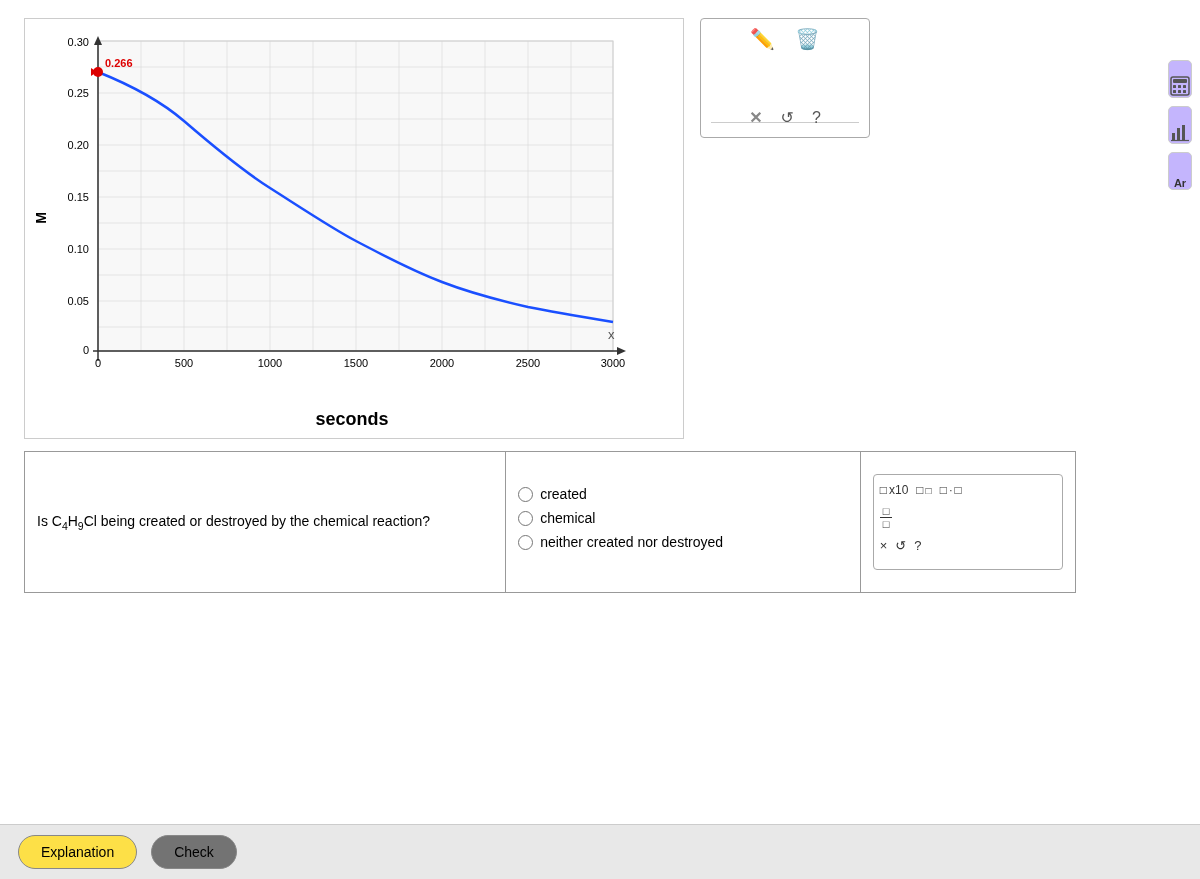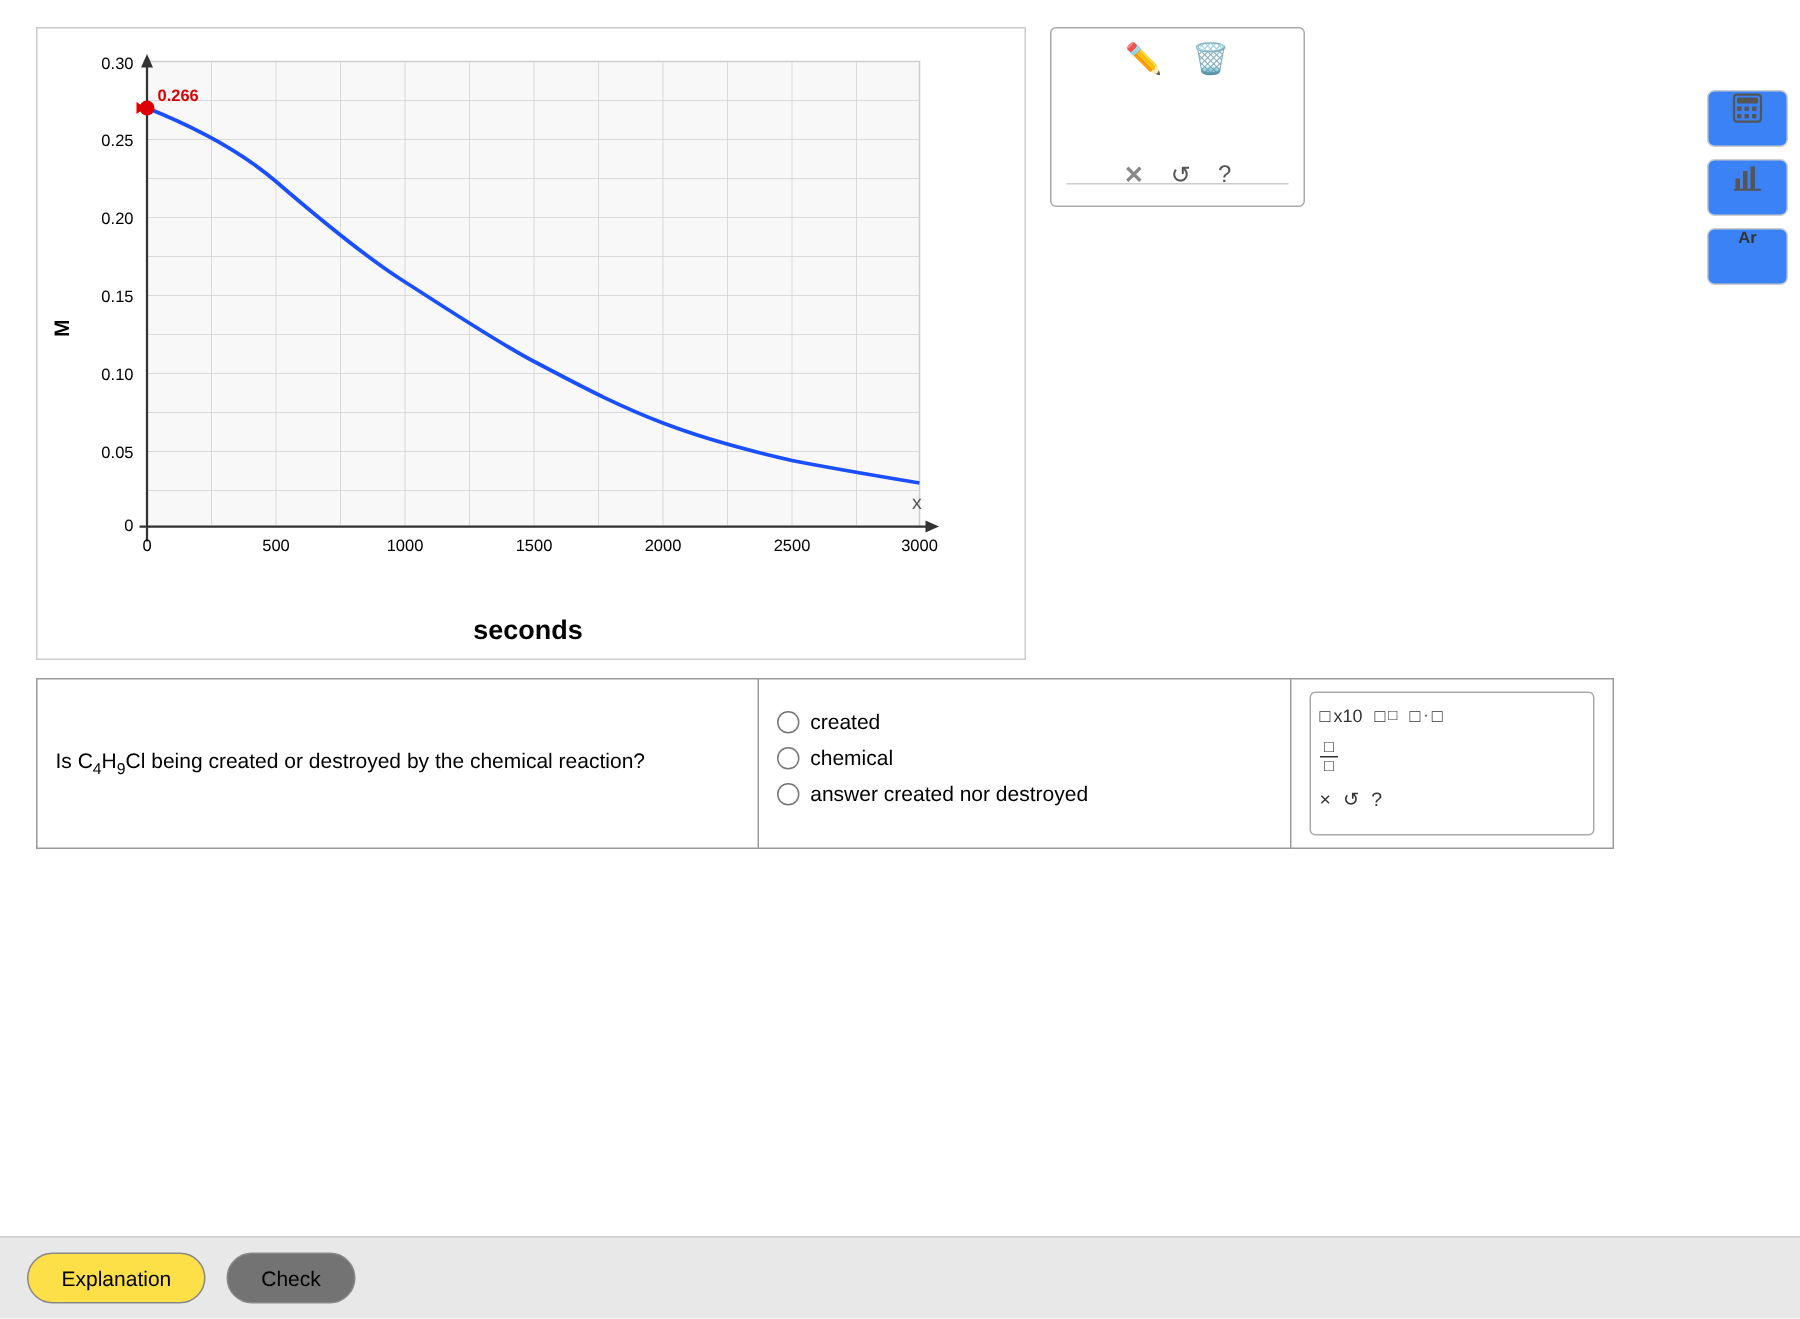--- a/index.html
+++ b/index.html
@@ -100,42 +100,42 @@
     .right-sidebar {
       position: absolute;
       right: 8px;
       top: 60px;
       display: flex;
       flex-direction: column;
       gap: 8px;
       align-items: center;
     }
     .sidebar-icon-btn {
-      width: 54px;
+      width: 24px;
       height: 38px;
       border: 1.5px solid #ccc;
-      background: #3b82f6;
+      background: #c4b5fd;
       border-radius: 5px;
       display: flex;
-      align-items: flex-start;
+      align-items: flex-end;
       justify-content: center;
       cursor: pointer;
       font-size: 14px;
     }
     
     .bottom-table {
       width: calc(100% - 50px);
       border-collapse: collapse;
       margin-bottom: 12px;
       font-family: Arial, sans-serif;
       font-size: 14px;
     }
     .bottom-table td, .bottom-table th {
       border: 1px solid #999;
-      padding: 8px 12px;
+      padding: 22px 12px;
       vertical-align: middle;
     }
     .bottom-table .question-cell {
       width: 380px;
     }
     .bottom-table .answer-cell {
       width: 280px;
     }
     .bottom-table .tools-cell {
       width: 170px;
@@ -342,21 +342,21 @@
             <div class="radio-option">
               <input type="radio" name="q1" value="created" style="">
               <span>created</span>
             </div>
             <div class="radio-option">
               <input type="radio" name="q1" value="destroyed" style="">
               <span>chemical</span>
             </div>
             <div class="radio-option">
               <input type="radio" name="q1" value="neither" style="">
-              <span>answer created nor destroyed</span>
+              <span>neither created nor destroyed</span>
             </div>
           </td>
           <td class="tools-cell">
             <div class="math-tools-box">
 
               <div class="math-tools-row">
                 <button class="math-tool-btn">
                   <span style="font-size:12px;">□</span>
                     <span style="font-size:12px; vertical-align:super;">x10</span>
                 </button>

